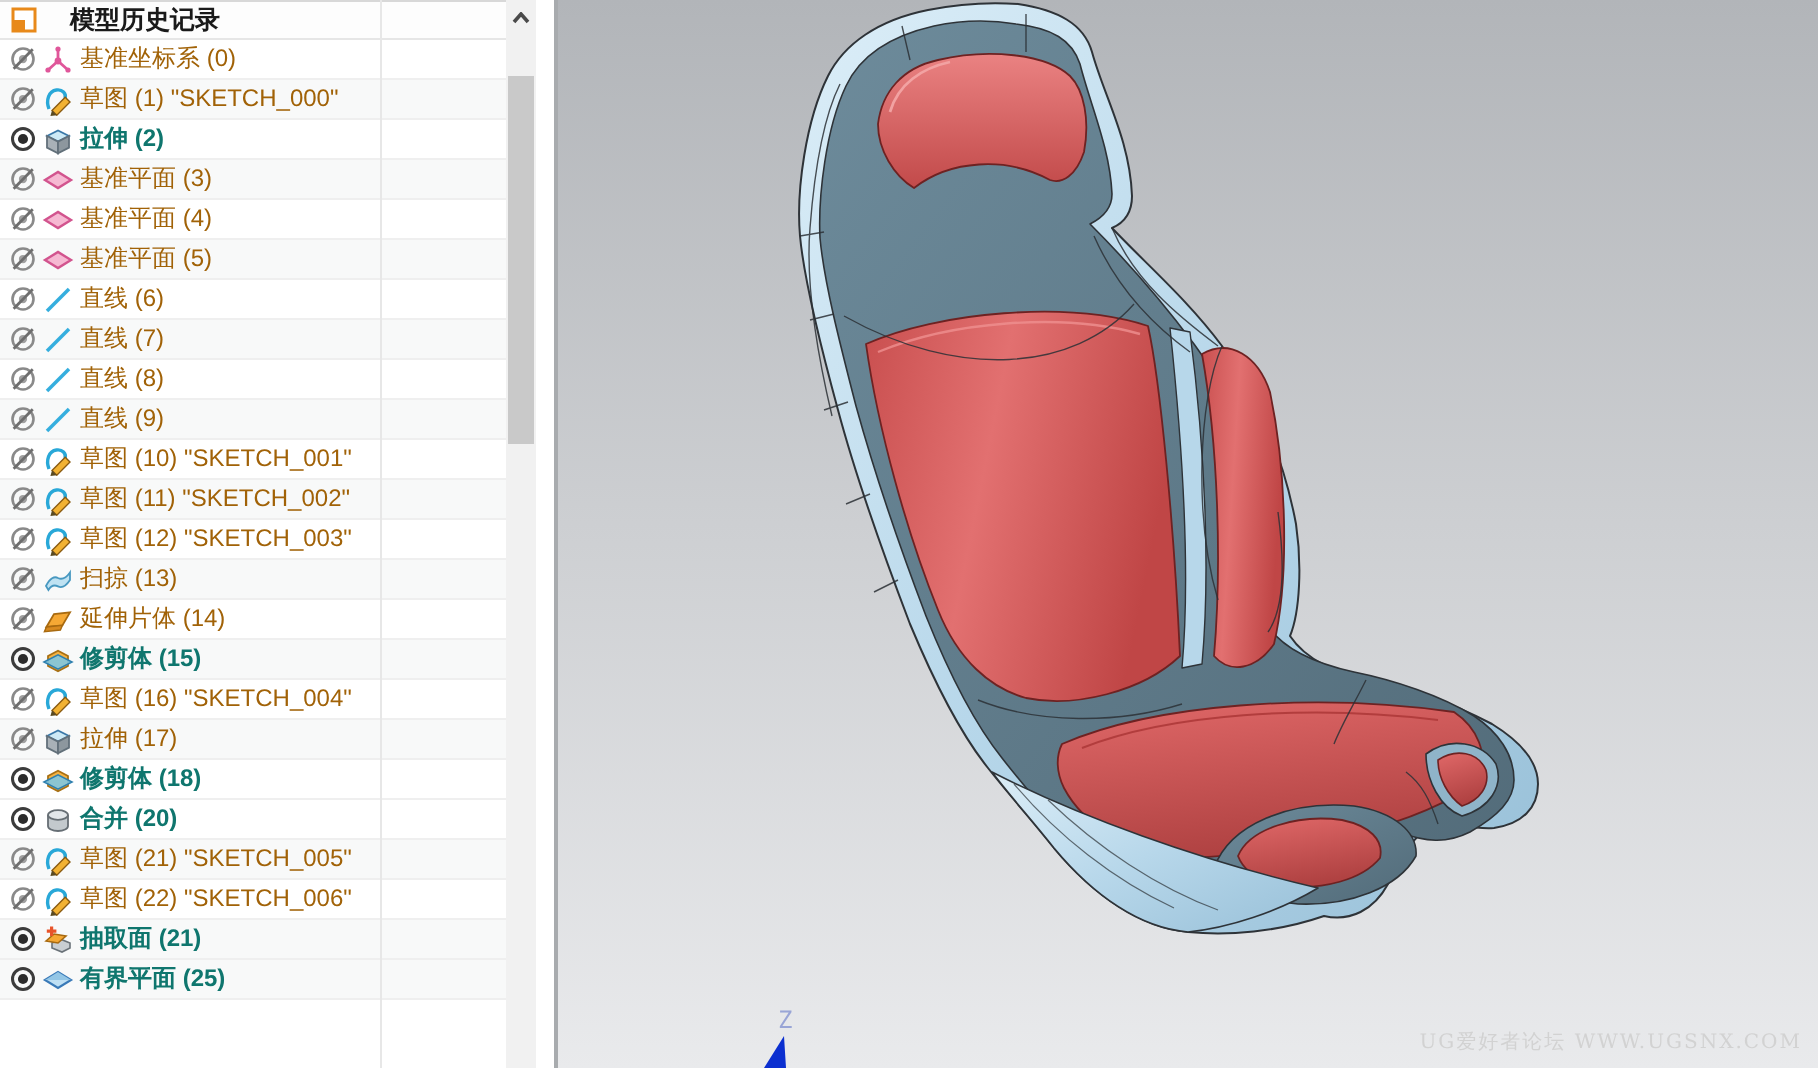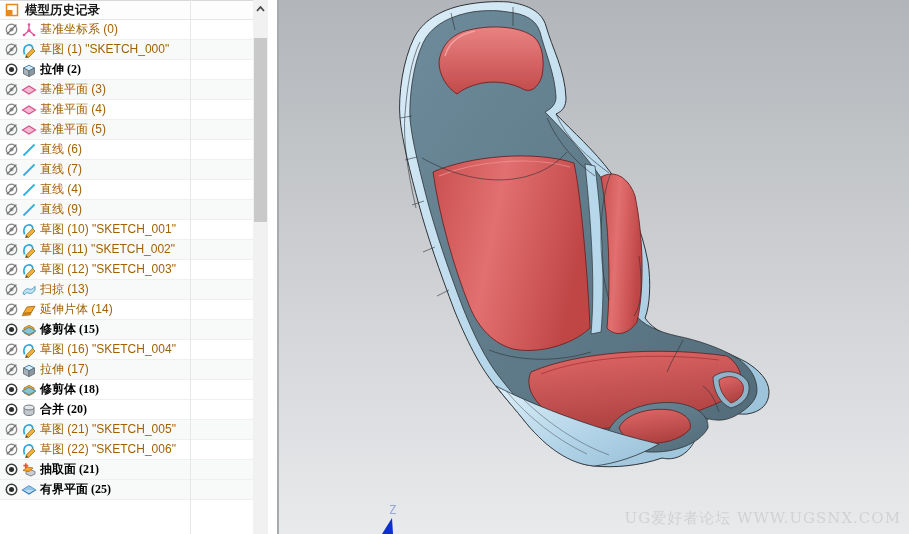--- a/index.html
+++ b/index.html
@@ -11,38 +11,38 @@
   .tree-panel { position:absolute; left:0; top:0; width:279px; height:534px; background:#fff; }
   .tree-rows { position:absolute; left:0; top:0; width:253px; height:534px; overflow:hidden; }
   .trow { position:relative; height:20px; display:flex; align-items:center; font-size:12px;
           border-bottom:1px solid #efefef; background:#fff; }
   .trow.alt { background:#f8f9f9; }
   .trow.header { border-top:1px solid #d8d8d8; border-bottom:1px solid #e6e6e6; background:#fdfdfd; }
   .trow .eye { width:17px; height:16px; margin-left:3px; flex:0 0 auto; display:flex; align-items:center; justify-content:center; }
   .trow .ficon { width:17px; height:16px; flex:0 0 auto; display:flex; align-items:center; justify-content:center; }
   .trow .lbl { margin-left:3px; white-space:nowrap; }
   .lbl.hiddenf { color:#a16207; font-weight:400; }
-  .lbl.shownf  { color:#000000; font-weight:700;font-family:Liberation Serif, serif; }
+  .lbl.shownf  { color:#0f766e; font-weight:700; }
   .hdr-icon { width:16px; height:16px; margin-left:4px; display:flex; align-items:center; }
-  .hdr-title { margin-left:5px; font-size:12.5px; font-weight:700; color:#1a1a1a; white-space:nowrap; }
+  .hdr-title { margin-left:15px; font-size:12.5px; font-weight:700; color:#1a1a1a; white-space:nowrap; }
   .col-divider { position:absolute; left:190px; top:0; width:1px; height:534px; background:#e7e7e7; }
 
   
   .vscroll { position:absolute; left:253px; top:0; width:15px; height:534px; background:#f1f1f1; }
   .vscroll .upbtn { position:absolute; left:0; top:0; width:15px; height:17px; display:flex; align-items:center; justify-content:center; cursor:pointer; }
   .vscroll .thumb { position:absolute; left:1px; top:38px; width:13px; height:184px; background:#c9c9c9; }
   .panel-gap { position:absolute; left:268px; top:0; width:9px; height:534px; background:#fff; }
   .panel-border { position:absolute; left:277px; top:0; width:2px; height:534px; background:#a8abae; }
 
   
   .viewport { position:absolute; left:279px; top:0; width:630px; height:534px;
               background:linear-gradient(180deg, var(--viewport_top,#b2b5b9) 0%, var(--viewport_bottom,#e9eaec) 100%); }
   .seat-svg { position:absolute; left:0; top:0; }
   .watermark { position:absolute; right:8px; bottom:6px; font-family:"DejaVu Serif", serif;
-               font-size:15px; letter-spacing:1px; color:var(--watermark_gray,#d0d0d0); white-space:nowrap; }
+               font-size:10px; letter-spacing:1px; color:var(--watermark_gray,#d0d0d0); white-space:nowrap; }
   .z-label { position:absolute; left:110px; top:503px; font-family:"DejaVu Sans Mono", monospace;
              font-size:12px; color:#99a5d6; }
   .z-arrow { position:absolute; left:101px; top:518px; width:16px; height:16px; }
 </style>
 </head>
 <body>
 
 <div class="app">
 
   <div class="tree-panel">
@@ -194,21 +194,21 @@
                 <circle cx="8" cy="8" r="5.6" fill="none" stroke="#8a8a8a" stroke-width="1.4"></circle>
                 <circle cx="8" cy="8" r="2.2" fill="#a0a0a0"></circle>
                 <line x1="3" y1="13.2" x2="13.2" y2="2.8" stroke="#6e6e6e" stroke-width="1.5"></line>
               </svg>
             </span>
             <span class="ficon">
               <svg viewBox="0 0 16 16" width="16" height="16">
                 <line x1="2.5" y1="13.5" x2="13.5" y2="2.5" stroke="#35aede" stroke-width="1.8"></line>
               </svg>
             </span>
-            <span class="lbl hiddenf">直线 (4)</span>
+            <span class="lbl hiddenf">直线 (8)</span>
           </div>
           <div class="trow alt">
             <span class="eye">
               <svg viewBox="0 0 16 16" width="15" height="15">
                 <circle cx="8" cy="8" r="5.6" fill="none" stroke="#8a8a8a" stroke-width="1.4"></circle>
                 <circle cx="8" cy="8" r="2.2" fill="#a0a0a0"></circle>
                 <line x1="3" y1="13.2" x2="13.2" y2="2.8" stroke="#6e6e6e" stroke-width="1.5"></line>
               </svg>
             </span>
             <span class="ficon">

